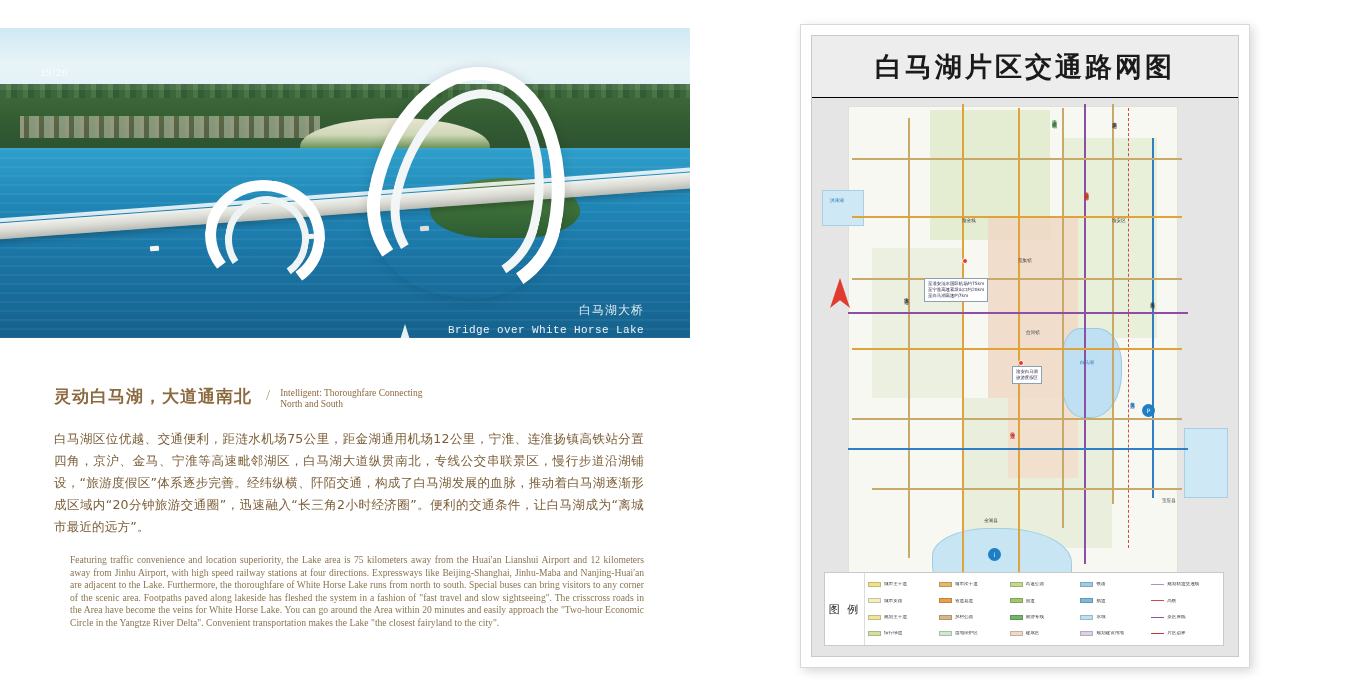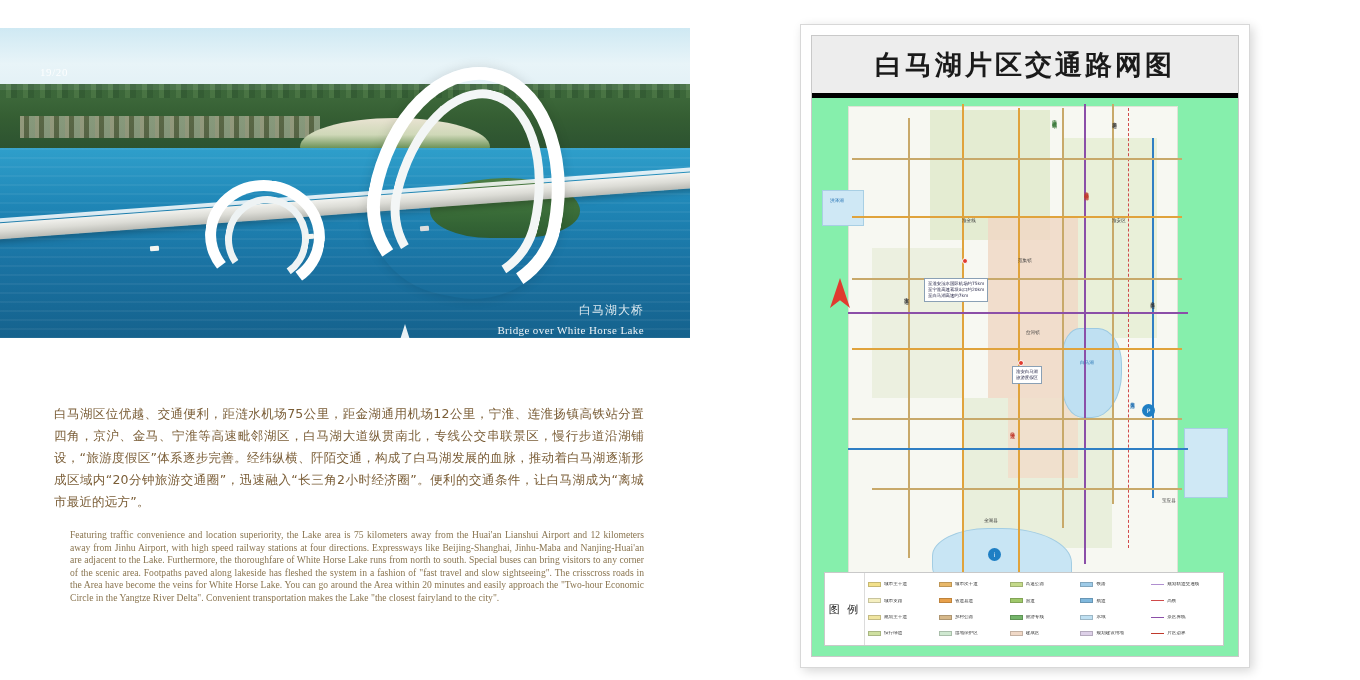--- a/index.html
+++ b/index.html
@@ -136,21 +136,21 @@
   .photo-caption-cn {
     position: absolute; right: 46px; top: 274px;
     font-size: 12px; color: rgba(255,255,255,.85);
     letter-spacing: 1px;
     font-family: "DejaVu Sans", sans-serif;
   }
   .photo-caption-en {
     position: absolute; right: 46px; top: 296px;
     font-size: 11px; color: rgba(255,255,255,.92);
     letter-spacing: .4px;
-    font-family: Liberation Serif, serif;
+    font-family: Liberation Mono, monospace;
   }
   .page-number {
     position: absolute; left: 40px; top: 38px;
     font-size: 11px; color: rgba(255,255,255,.9);
     letter-spacing: .6px;
     font-family: "Liberation Serif", serif;
   }
 
   
   .text-block {
@@ -215,34 +215,34 @@
     position: relative;
     width: 100%; height: 100%;
     border: 1px solid #c9c9c9;
     background: #ffffff;
     overflow: hidden;
   }
   .map-title-bar {
     position: relative;
     height: 62px;
     background: #ededed;
-    border-bottom: 5px solid #000000;
+    border-bottom: 1px solid #000000;
     display: flex; align-items: center; justify-content: center;
   }
   .map-title {
     font-family: "DejaVu Sans", sans-serif;
     font-weight: bold;
     font-size: 27px;
     color: #1a1a1a;
     letter-spacing: 3px;
   }
   .map-canvas {
     position: absolute;
     left: 0; top: 62px; right: 0; bottom: 0;
-    background: #86efac;
+    background: #e5e5e5;
     overflow: hidden;
   }
   
   .mb { position: absolute; }
   .land-main {
     left: 36px; top: 8px; width: 330px; height: 470px;
     background: #f7f8f2;
     border: 1px solid #e0e2d6;
   }
   .green-a { left: 118px; top: 12px; width: 120px; height: 130px; background: #dfe9c9; opacity: .8; }
@@ -371,20 +371,25 @@
       <div class="car c2"></div>
       <div class="car c3"></div>
       <div class="boat"></div>
 
       <div class="page-number">19/20</div>
       <div class="photo-caption-cn">白马湖大桥</div>
       <div class="photo-caption-en">Bridge over White Horse Lake</div>
     </div>
 
     <div class="text-block">
+      <div class="head-row">
+        <div class="head-cn">灵动白马湖，大道通南北</div>
+        <div class="head-sep">/</div>
+        <div class="head-en">Intelligent: Thoroughfare Connecting North and South</div>
+      </div>
       <div class="body-cn">白马湖区位优越、交通便利，距涟水机场75公里，距金湖通用机场12公里，宁淮、连淮扬镇高铁站分置四角，京沪、金马、宁淮等高速毗邻湖区，白马湖大道纵贯南北，专线公交串联景区，慢行步道沿湖铺设，“旅游度假区”体系逐步完善。经纬纵横、阡陌交通，构成了白马湖发展的血脉，推动着白马湖逐渐形成区域内“20分钟旅游交通圈”，迅速融入“长三角2小时经济圈”。便利的交通条件，让白马湖成为“离城市最近的远方”。</div>
       <div class="body-en">Featuring traffic convenience and location superiority, the Lake area is 75 kilometers away from the Huai'an Lianshui Airport and 12 kilometers away from Jinhu Airport, with high speed railway stations at four directions. Expressways like Beijing-Shanghai, Jinhu-Maba and Nanjing-Huai'an are adjacent to the Lake. Furthermore, the thoroughfare of White Horse Lake runs from north to south. Special buses can bring visitors to any corner of the scenic area. Footpaths paved along lakeside has fleshed the system in a fashion of "fast travel and slow sightseeing". The crisscross roads in the Area have become the veins for White Horse Lake. You can go around the Area within 20 minutes and easily approach the "Two-hour Economic Circle in the Yangtze River Delta". Convenient transportation makes the Lake "the closest fairyland to the city".</div>
     </div>
   </div>
 
   <div class="map-frame">
     <div class="map-inner">
 
       <div class="map-title-bar">
         <div class="map-title">白马湖片区交通路网图</div>

